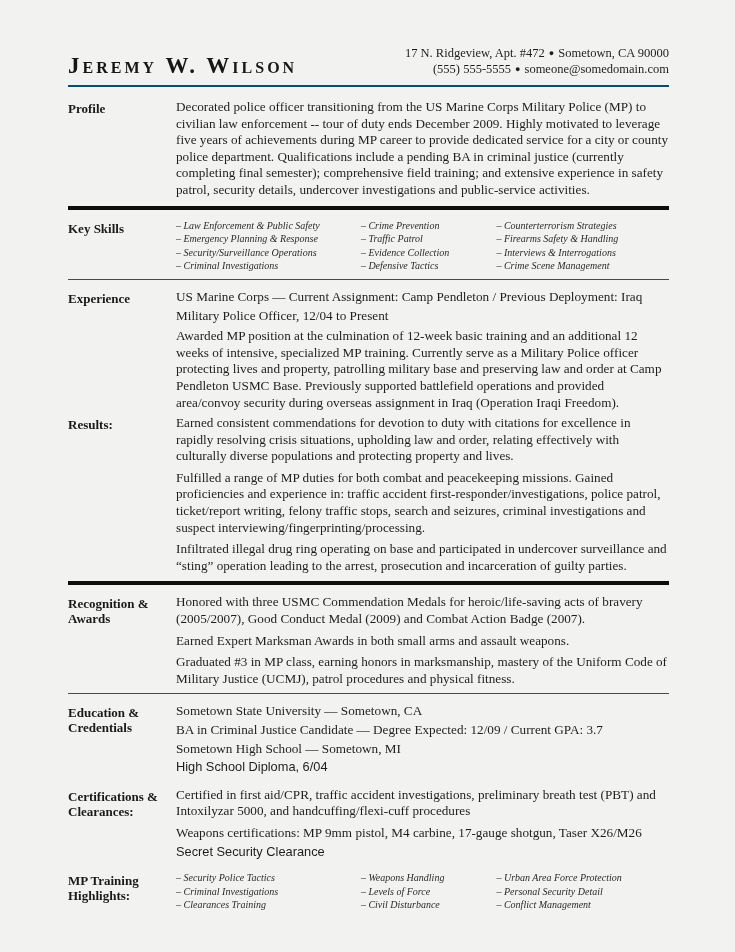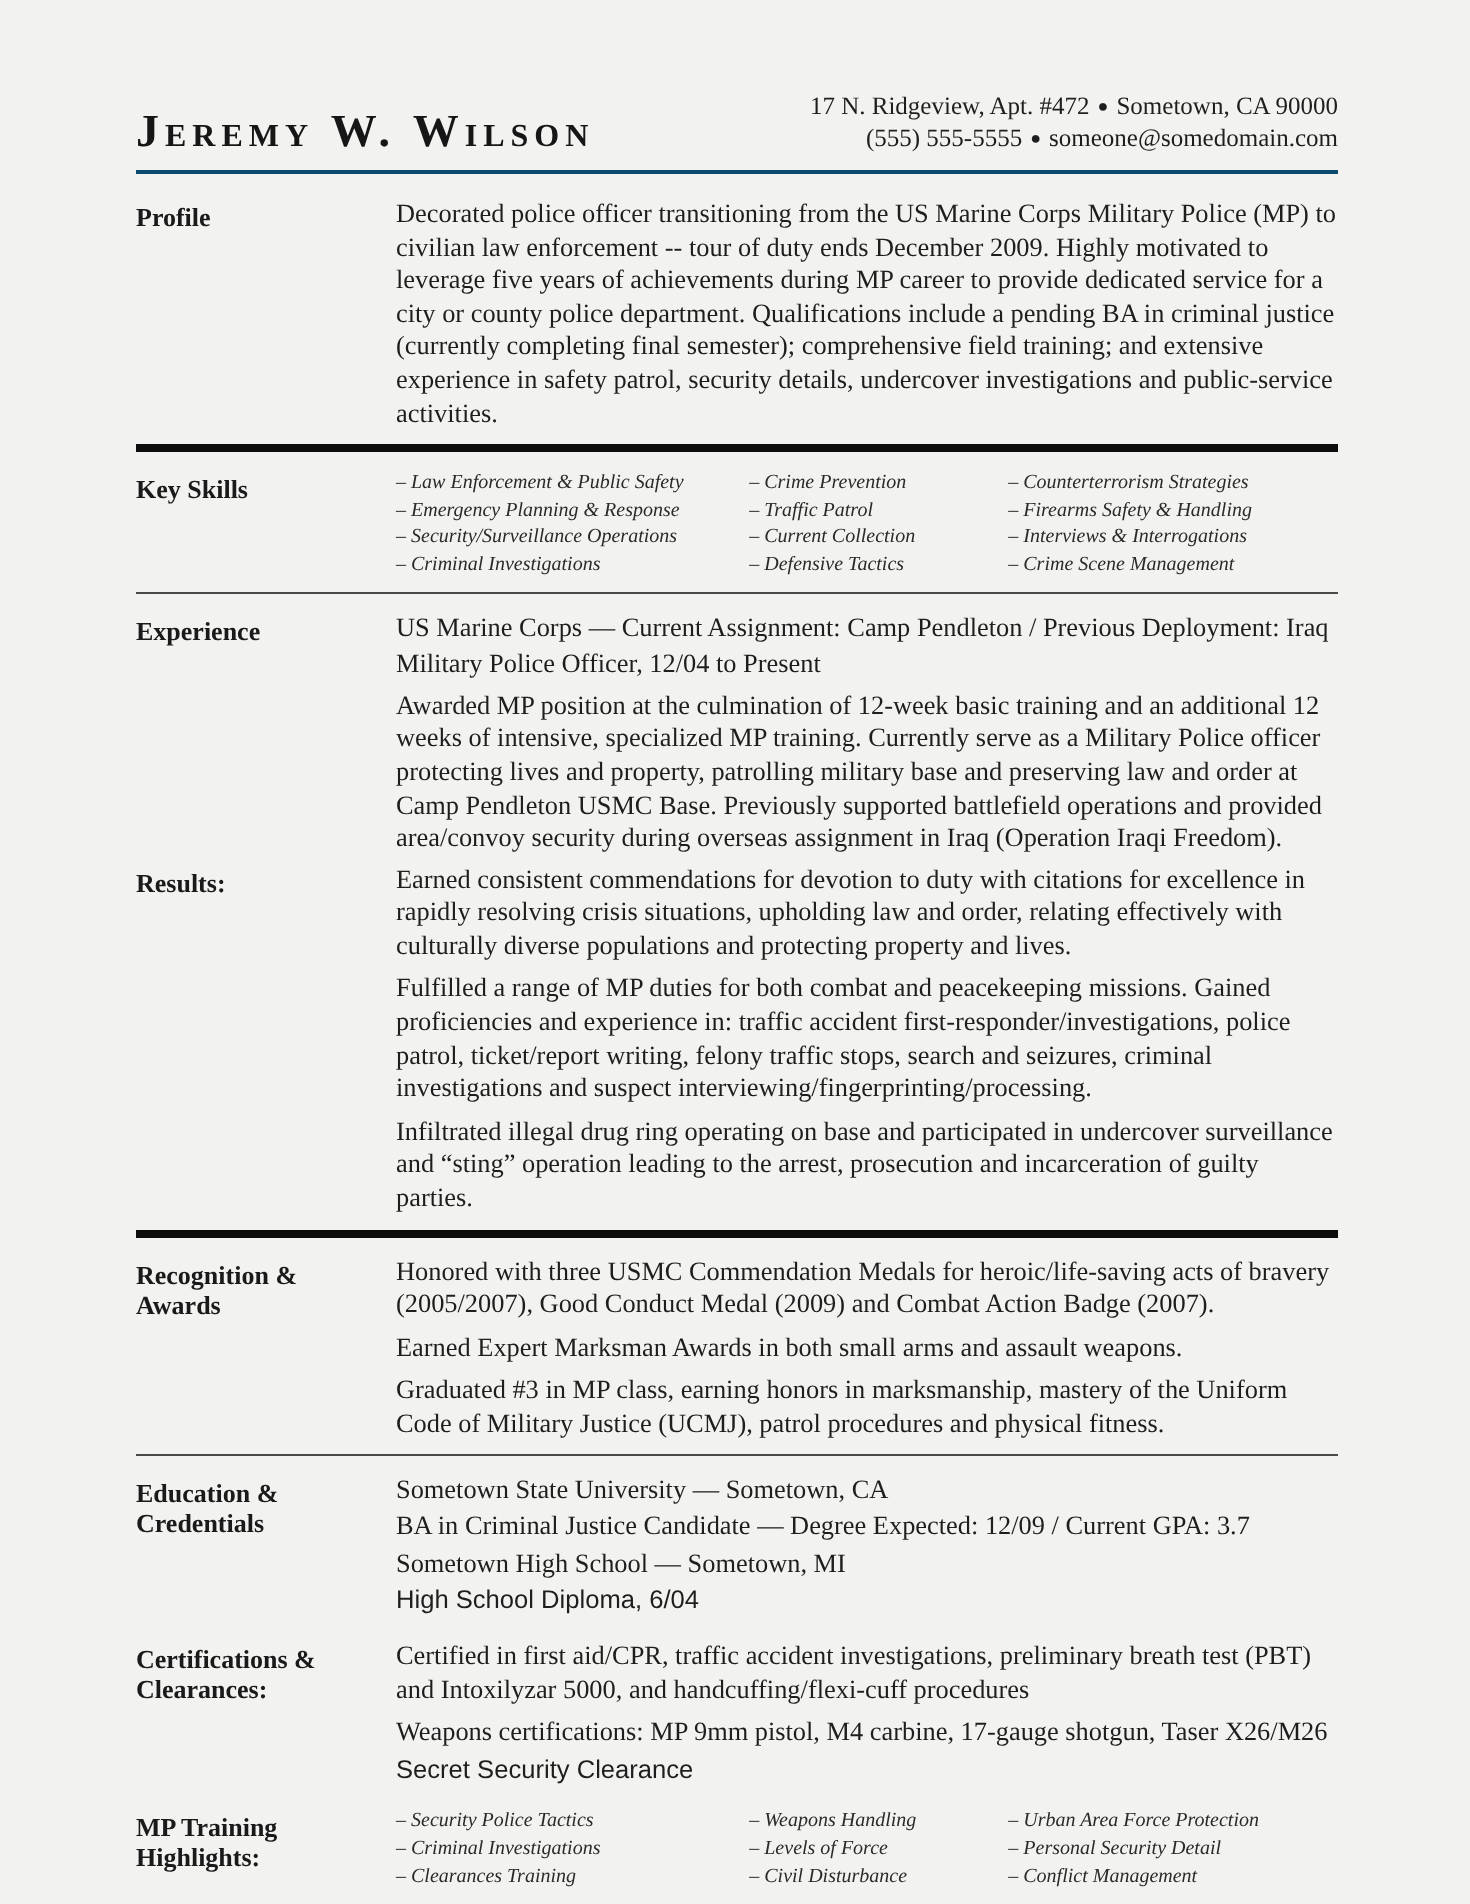--- a/index.html
+++ b/index.html
@@ -12,21 +12,21 @@
 
   
   .header{display:flex;justify-content:space-between;align-items:flex-end;
           border-bottom:2px solid #0c4a6e;padding-bottom:8px;}
   .name{font-size:23px;font-weight:700;font-variant:small-caps;letter-spacing:3px;
         line-height:1;white-space:nowrap;color:#161616;}
   .contact{text-align:right;font-size:12.5px;line-height:15.5px;white-space:nowrap;}
   .bullet{font-size:9px;padding:0 4px;vertical-align:1px;}
 
   
-  .section{display:flex;margin-top:9px;gap:22px;}
+  .section{display:flex;margin-top:9px;}
   .section-label{width:108px;flex:none;font-weight:700;font-size:13px;line-height:15px;
                  padding-top:2px;color:#1a1a1a;}
   .section-content{flex:1;font-size:13.2px;line-height:16.6px;}
   .para{margin:0 0 5px 0;}
   .para:last-child{margin-bottom:0;}
   .line{margin:0 0 2px 0;}
 
   
   .rule-thick{border:none;border-top:4px solid #0d0d0d;margin:7px 0 0 0;}
   .rule-thin{border:none;border-top:1.5px solid #4a4a4a;margin:6px 0 0 0;}
@@ -67,21 +67,21 @@
       <div class="cols">
         <div class="col">
           <div class="item">– Law Enforcement &amp; Public Safety</div>
           <div class="item">– Emergency Planning &amp; Response</div>
           <div class="item">– Security/Surveillance Operations</div>
           <div class="item">– Criminal Investigations</div>
         </div>
         <div class="col">
           <div class="item">– Crime Prevention</div>
           <div class="item">– Traffic Patrol</div>
-          <div class="item">– Current Collection</div>
+          <div class="item">– Evidence Collection</div>
           <div class="item">– Defensive Tactics</div>
         </div>
         <div class="col">
           <div class="item">– Counterterrorism Strategies</div>
           <div class="item">– Firearms Safety &amp; Handling</div>
           <div class="item">– Interviews &amp; Interrogations</div>
           <div class="item">– Crime Scene Management</div>
         </div>
       </div>
     </div>

